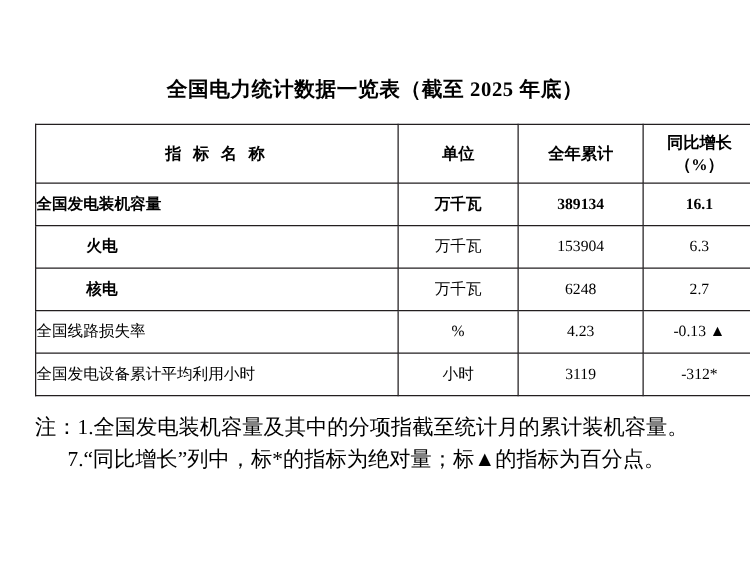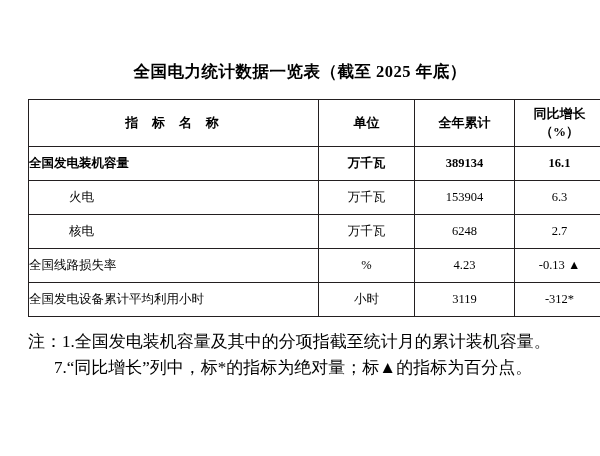--- a/index.html
+++ b/index.html
@@ -44,35 +44,35 @@
   }
   .hdr td {
     height: 46px;
     text-align: center;
     font-weight: bold;
     font-size: 13px;
     line-height: 1.35;
   }
   .hdr .spaced {
     letter-spacing: 3px;
-    font-family: Liberation Mono, monospace;
   }
   .row td {
     height: 33px;
   }
   .c-name {
     padding-left: 10px;
     text-align: left;
     white-space: nowrap;
   }
   .c-name.indent1 {
     padding-left: 26px;
   }
   .c-name.indent2 {
     padding-left: 40px;
+    font-weight: bold;
   }
   .c-unit, .c-val, .c-yoy {
     text-align: center;
   }
   .bold td {
     font-weight: bold;
   }
   .notes {
     margin-top: 12px;
     font-size: 17px;

